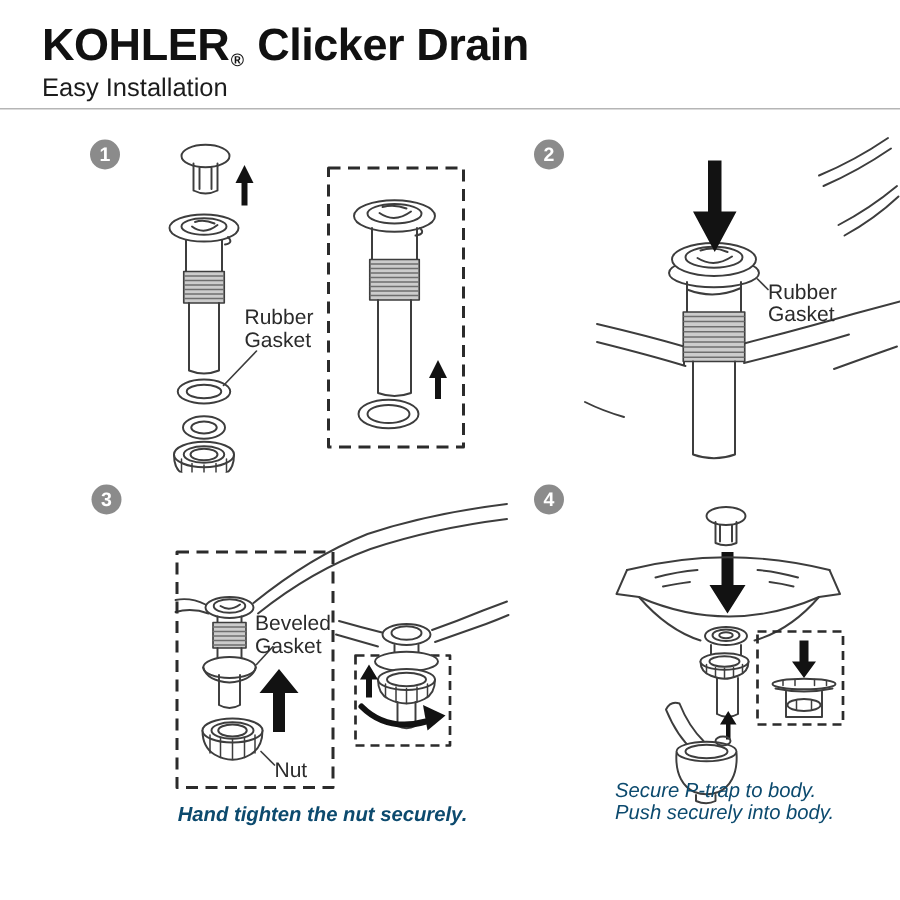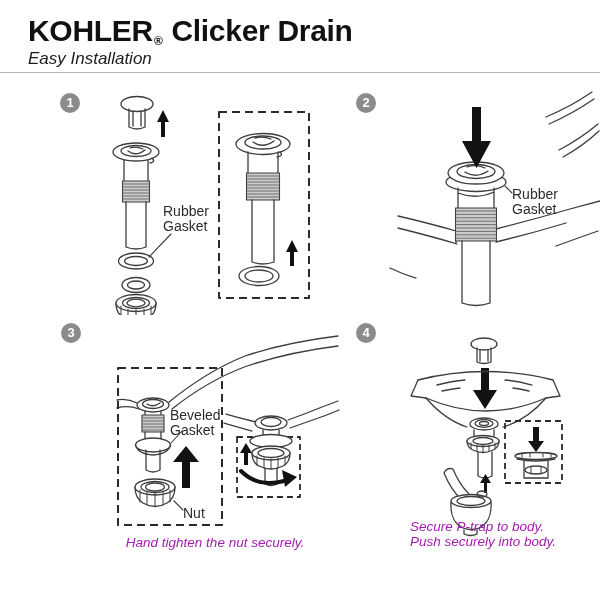--- a/index.html
+++ b/index.html
@@ -2,28 +2,28 @@
 <html><head>
 <meta charset="utf-8">
 <style>
   html,body{margin:0;padding:0;background:#fff;}
   .page{position:relative;width:600px;height:600px;background:#fff;overflow:hidden;
         font-family:"Liberation Sans",sans-serif;color:#111;}
   .title{position:absolute;left:28px;top:14px;font-size:30px;font-weight:bold;
          letter-spacing:-0.3px;white-space:nowrap;}
   .title .reg{font-size:12px;font-weight:bold;position:relative;top:4px;margin-left:1px;}
   .title .product{margin-left:9px;}
-  .subtitle{position:absolute;left:28px;top:49px;font-size:17px;color:#1c1c1c;font-style:italic;}
+  .subtitle{position:absolute;left:28px;top:49px;font-size:17px;color:#1c1c1c;}
   .rule{position:absolute;left:0;top:72px;width:600px;height:0;border-top:1px solid #b5b5b5;}
   .badge{position:absolute;width:20px;height:20px;border-radius:50%;background:#8b8b8b;
          color:#fff;font-size:13px;font-weight:bold;text-align:center;line-height:20px;}
   .art{position:absolute;}
   svg text{font-family:"Liberation Sans",sans-serif;font-size:14px;fill:#2b2b2b;}
-  .caption{position:absolute;font-style:italic;font-size:13.5px;color:#a21caf;line-height:15px;}
-  .cap3{left:105px;top:535px;width:220px;text-align:center;}
+  .caption{position:absolute;font-style:italic;font-size:13.5px;color:#0c4a6e;line-height:15px;}
+  .cap3{left:105px;top:535px;width:220px;text-align:center;font-weight:bold;}
   .cap4{left:410px;top:519px;}
 </style>
 </head>
 <body>
 
 <div class="page">
 
   <div class="title">
     <span>KOHLER</span><span class="reg">®</span><span class="product">Clicker Drain</span>
   </div>

